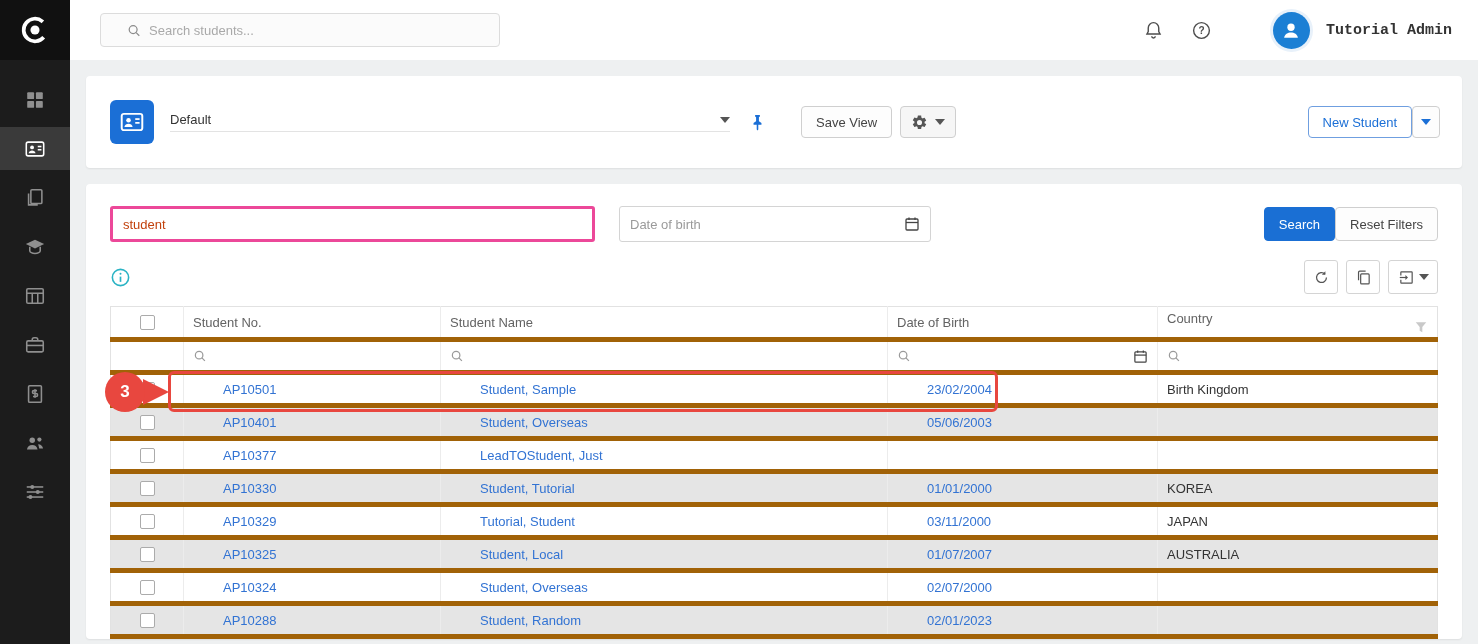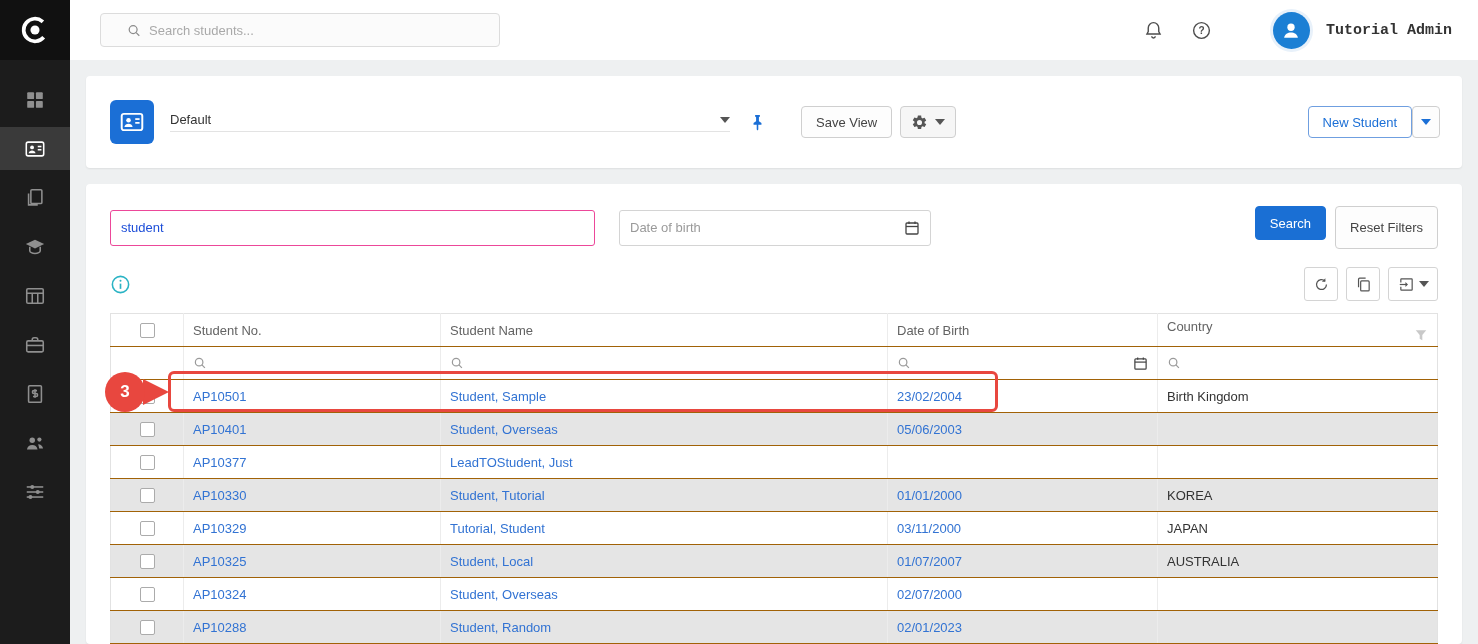--- a/index.html
+++ b/index.html
@@ -61,49 +61,49 @@
   .save-view { margin-left:34px; }
   .gear-btn { margin-left:8px; padding:0 10px; background:#f6f6f6; }
   .header-right { margin-left:auto; display:flex; align-items:center; }
   .btn-outline-primary { border:1px solid #6f9fe0; color:#1b6fd6; background:#fff; font-size:13px; }
   .mini-caret-btn { width:28px; height:32px; padding:0; justify-content:center; }
   .mini-caret-btn .caret-down { border-top-color:#1b6fd6; }
 
   
   .table-card { padding:22px 24px 0 24px; flex:1; display:flex; flex-direction:column; }
   .filter-bar { display:flex; align-items:center; }
-  .text-input { width:485px; height:36px; border:1px solid #ec4899; border-radius:3px; padding:0 10px; font-family:inherit; font-size:13px; color:#1d4ed8; outline:none; }
+  .text-input { width:485px; height:36px; border:3px solid #ec4899; border-radius:3px; padding:0 10px; font-family:inherit; font-size:13px; color:#c2410c; outline:none; }
   .dob-wrap { margin-left:24px; width:312px; height:36px; border:1px solid #d4d4d4; border-radius:3px; display:flex; align-items:center; padding:0 10px; gap:8px; }
   .dob-wrap input { flex:1; border:none; outline:none; background:transparent; font-family:inherit; font-size:13px; color:#333; }
   .dob-wrap input::placeholder { color:#9a9a9a; }
-  .filter-actions { margin-left:auto; display:flex; gap:9px; }
+  .filter-actions { margin-left:auto; display:flex; }
   .btn-primary { background:#1a6fd4; border:1px solid #1a6fd4; color:#fff; height:34px; }
-  .btn-plain { height:43px; }
+  .btn-plain { height:34px; }
 
   .toolbar-row { margin-top:18px; display:flex; align-items:center; }
   .info-icon { width:21px; height:21px; cursor:pointer; }
   .grid-toolbar { margin-left:auto; display:flex; gap:8px; }
   .tool-btn { width:34px; height:34px; border:1px solid #d4d4d4; border-radius:3px; background:#fff; display:flex; align-items:center; justify-content:center; cursor:pointer; gap:4px; }
   .tool-btn.wide { width:50px; }
   .tool-btn svg { width:17px; height:17px; }
 
   
   .grid-wrap { margin-top:12px; }
   table.grid { width:100%; border-collapse:collapse; table-layout:fixed; border:1px solid #e2e2e2; }
-  table.grid th, table.grid td { border-bottom:1px solid #a16207; border-right:1px solid #ececec; height:33px; padding:0 9px; text-align:left; vertical-align:middle; font-weight:normal; white-space:nowrap; overflow:hidden; }
+  table.grid th, table.grid td { border-bottom:5px solid #a16207; border-right:1px solid #ececec; height:33px; padding:0 9px; text-align:left; vertical-align:middle; font-weight:normal; white-space:nowrap; overflow:hidden; }
   table.grid th:last-child, table.grid td:last-child { border-right:none; }
   .head-row th { color:#636363; font-size:13px; background:#fff; }
   .head-row .funnel { float:right; margin-top:9px; }
   .filter-row th { background:#fff; }
   .filter-cell { display:flex; align-items:center; justify-content:space-between; }
   .col-check { text-align:center !important; }
   .checkbox { display:inline-block; width:15px; height:15px; border:1px solid #ababab; border-radius:2px; background:#fff; vertical-align:middle; cursor:pointer; }
   tr.data-row td { background:#fff; font-size:13px; }
   tr.data-row.alt td { background:#e5e5e5; }
-  a.cell-link { color:#3273d3; text-decoration:none; cursor:pointer; }
+  a.cell-link { color:#3273d3; text-decoration:none; cursor:pointer;margin-left:30px; }
   .cell-text { color:#333; }
 
   
   .annotation { position:absolute; z-index:60; pointer-events:none; }
   .ann-box { left:168px; top:371px; width:830px; height:41px; border:3px solid #e8473f; border-radius:6px; }
   .ann-circle { left:105px; top:372px; width:40px; height:40px; border-radius:50%; background:#e8473f; color:#fff; font-size:17px; font-weight:bold; display:flex; align-items:center; justify-content:center; }
   .ann-arrow { left:143px; top:379px; width:0; height:0; border-top:13px solid transparent; border-bottom:13px solid transparent; border-left:26px solid #e8473f; }
 </style>
 </head>
 <body>

